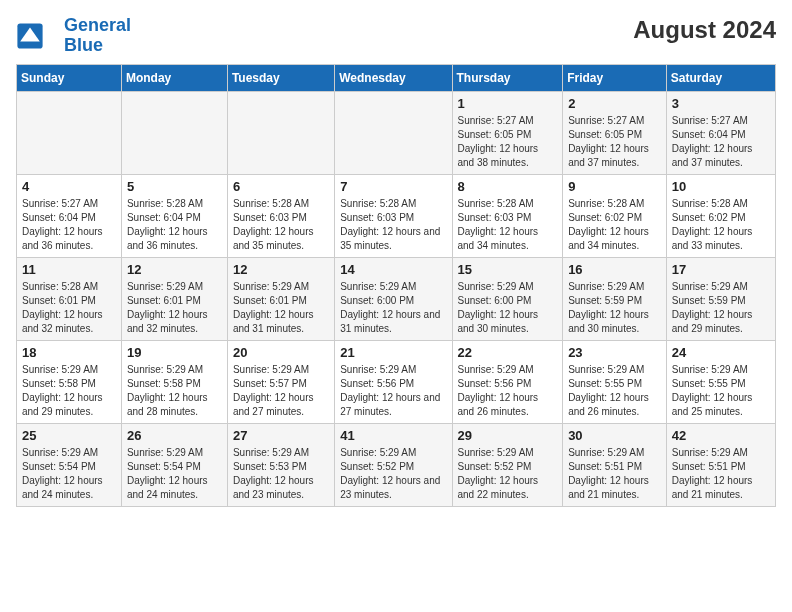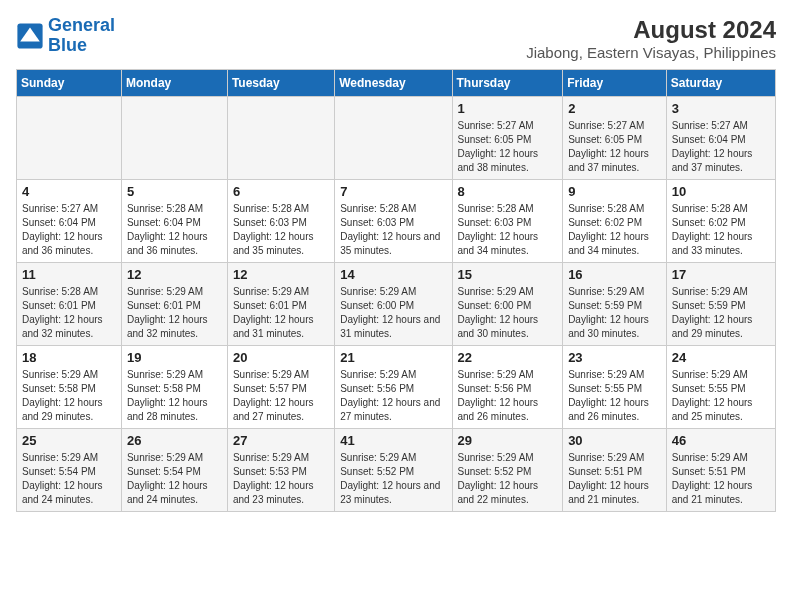--- a/index.html
+++ b/index.html
@@ -12,21 +12,21 @@
     }
     .header-area {
       display: flex;
       justify-content: space-between;
       align-items: flex-start;
       margin-bottom: 8px;
     }
     .logo {
       display: flex;
       align-items: center;
-      gap: 4px;
+      gap: 20px;
     }
     .logo-text {
       font-size: 18px;
       font-weight: bold;
       color: #333;
       line-height: 1.1;
     }
     .logo-text span { color: #1a6bb5; }
     .logo-icon {
       width: 28px;
@@ -95,21 +95,20 @@
       <rect x="2" y="2" width="36" height="36" rx="4" fill="#1a6bb5"></rect>
       <polygon points="20,8 34,28 6,28" fill="white"></polygon>
     </svg>
     <div class="logo-text">
       <div><span>General</span></div>
       <div><span>Blue</span></div>
     </div>
   </div>
   <div class="title-area">
     <div class="main-title">August 2024</div>
-    <div class="subtitle">Jiabong, Eastern Visayas, Philippines</div>
   </div>
 </div>
 
 <table>
   <thead id="thead-row">
       <tr>
         <th>Sunday</th>
         <th>Monday</th>
         <th>Tuesday</th>
         <th>Wednesday</th>
@@ -306,20 +305,20 @@
 Sunset: 5:52 PM
 Daylight: 12 hours and 22 minutes.</div>
         </td>
         <td>
           <div class="day-number">30</div>
           <div class="day-info" style="white-space: pre-line;">Sunrise: 5:29 AM
 Sunset: 5:51 PM
 Daylight: 12 hours and 21 minutes.</div>
         </td>
         <td>
-          <div class="day-number">46</div>
+          <div class="day-number">42</div>
           <div class="day-info" style="white-space: pre-line;">Sunrise: 5:29 AM
 Sunset: 5:51 PM
 Daylight: 12 hours and 21 minutes.</div>
         </td>
       </tr>
     </tbody>
 </table>
 
 </body></html>

